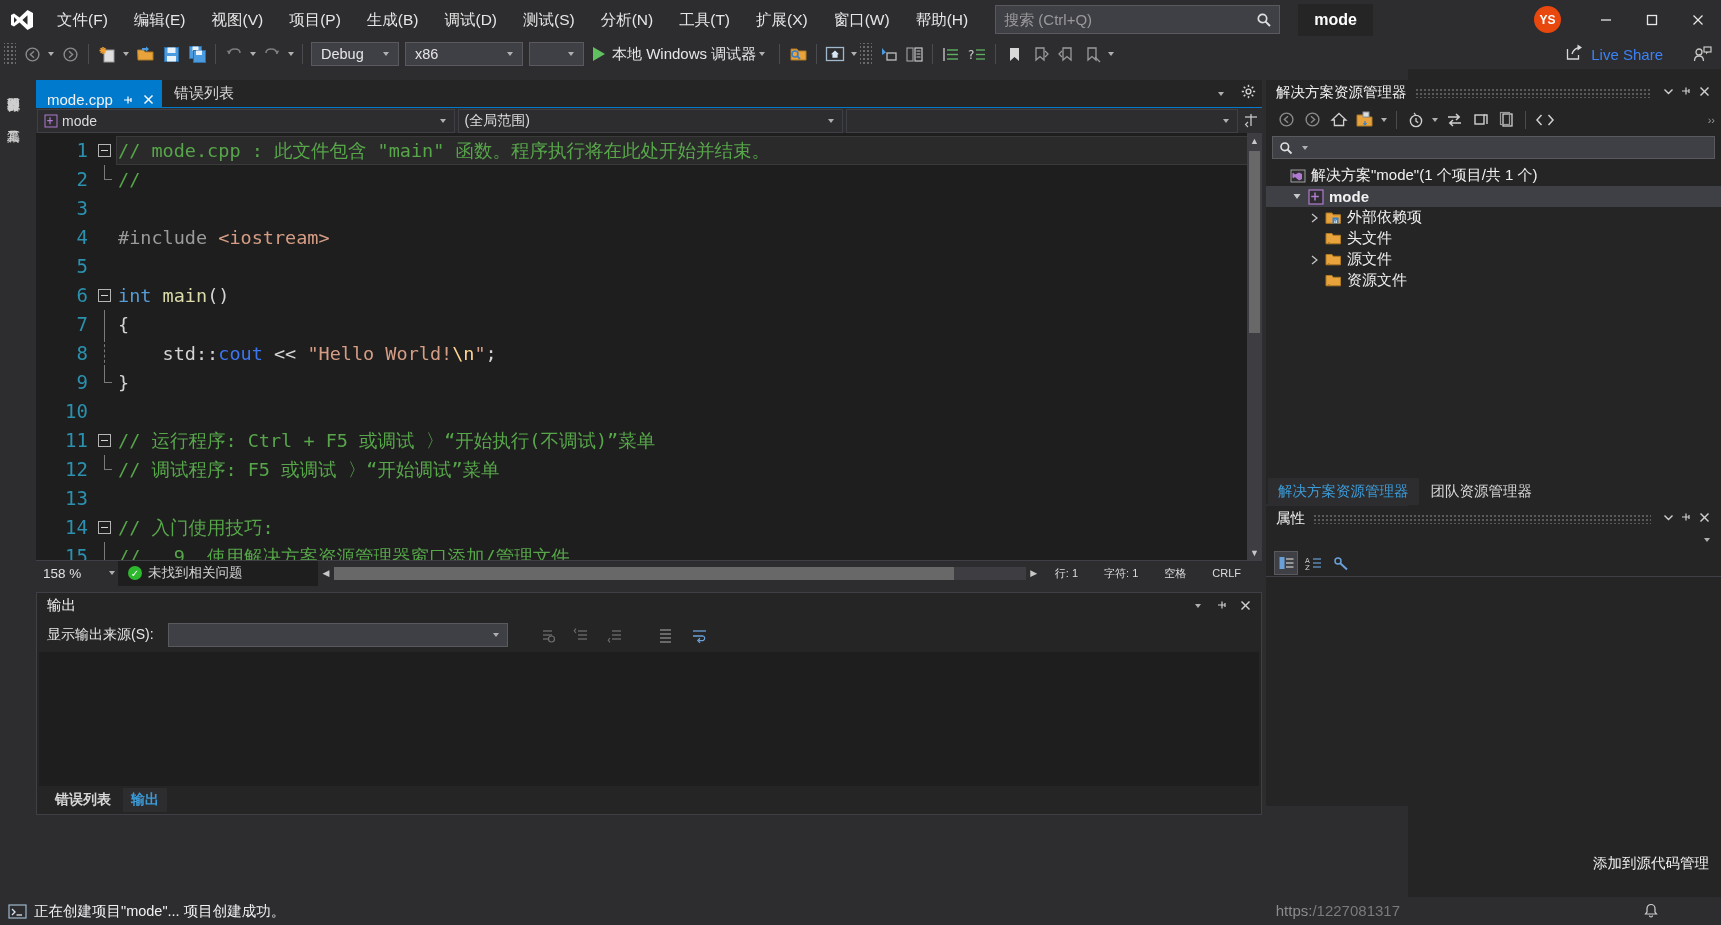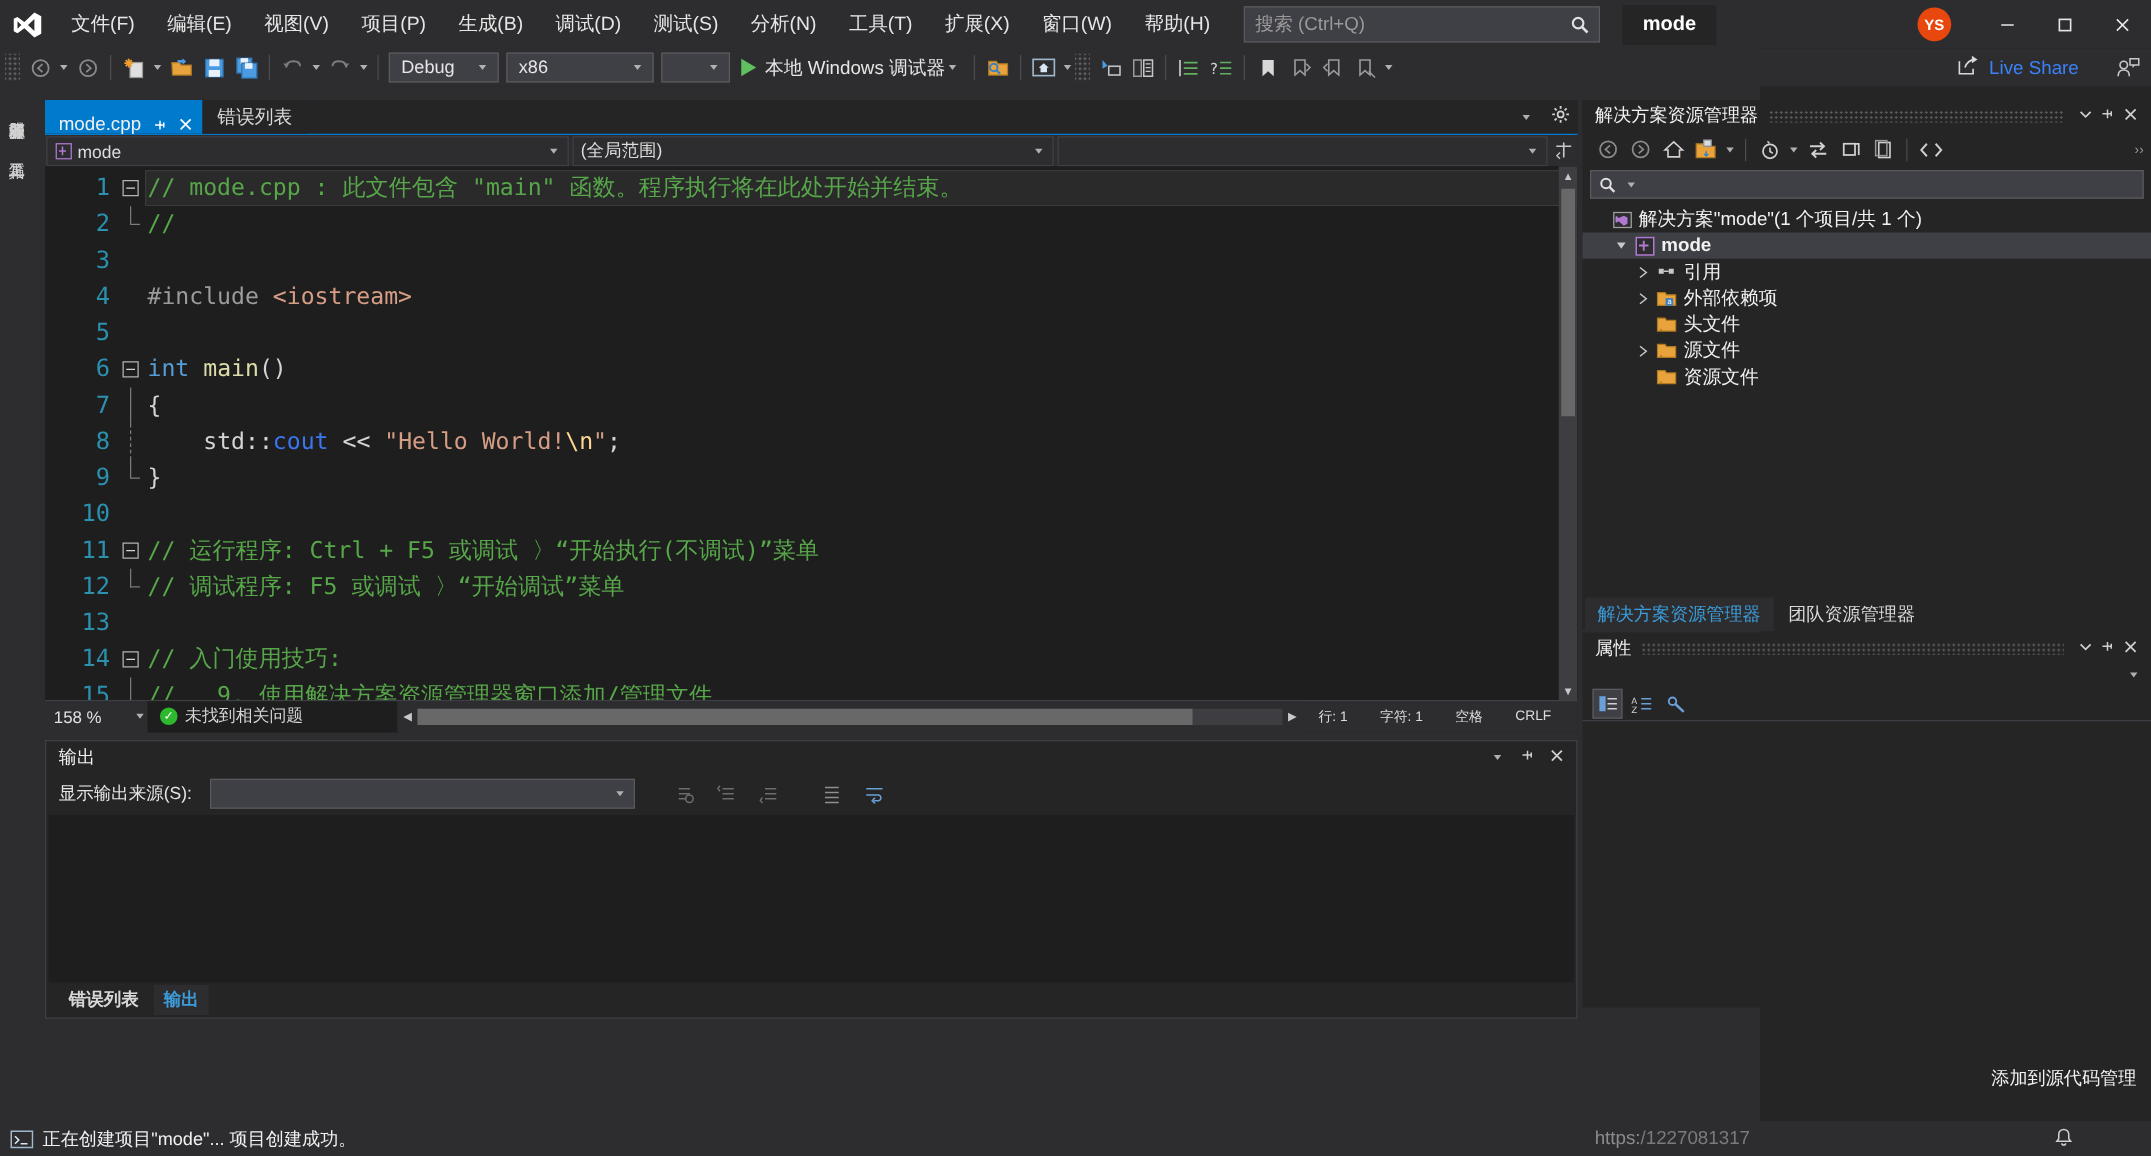--- a/index.html
+++ b/index.html
@@ -1024,35 +1024,20 @@
           </span>
           <span class="tlabel">mode</span>
         </div>
         <div class="trow" style="padding-left: 40px;">
           <span class="arr">
             <svg width="9" height="10" viewBox="0 0 9 10">
               <path d="M2 1 L7 5 L2 9" fill="none" stroke="#c8c8c8" stroke-width="1.2"></path>
             </svg>
           </span>
           <span class="ticon">
-            <svg width="16" height="14" viewBox="0 0 16 14">
-              <rect x="1" y="4" width="4" height="4" fill="#c8c8c8"></rect>
-              <line x1="5" y1="6" x2="9" y2="6" stroke="#c8c8c8" stroke-width="1.3"></line>
-              <rect x="9" y="4" width="4" height="4" fill="#c8c8c8"></rect>
-            </svg>
-          </span>
-          <span class="tlabel">引用</span>
-        </div>
-        <div class="trow" style="padding-left: 40px;">
-          <span class="arr">
-            <svg width="9" height="10" viewBox="0 0 9 10">
-              <path d="M2 1 L7 5 L2 9" fill="none" stroke="#c8c8c8" stroke-width="1.2"></path>
-            </svg>
-          </span>
-          <span class="ticon">
             <svg width="17" height="15" viewBox="0 0 17 15">
               <path d="M1 3 h6 l1.2 1.8 h7.3 v8.5 h-14.5 z" fill="#e8a33d" stroke="#b07a22"></path>
               <rect x="7.5" y="7.5" width="6" height="6" fill="#3b7fc4"></rect>
               <text x="8.8" y="12.5" font-size="6" fill="#fff" font-family="DejaVu Sans">a</text>
             </svg>
           </span>
           <span class="tlabel">外部依赖项</span>
         </div>
         <div class="trow" style="padding-left: 40px;">
           <span class="arr"></span>

